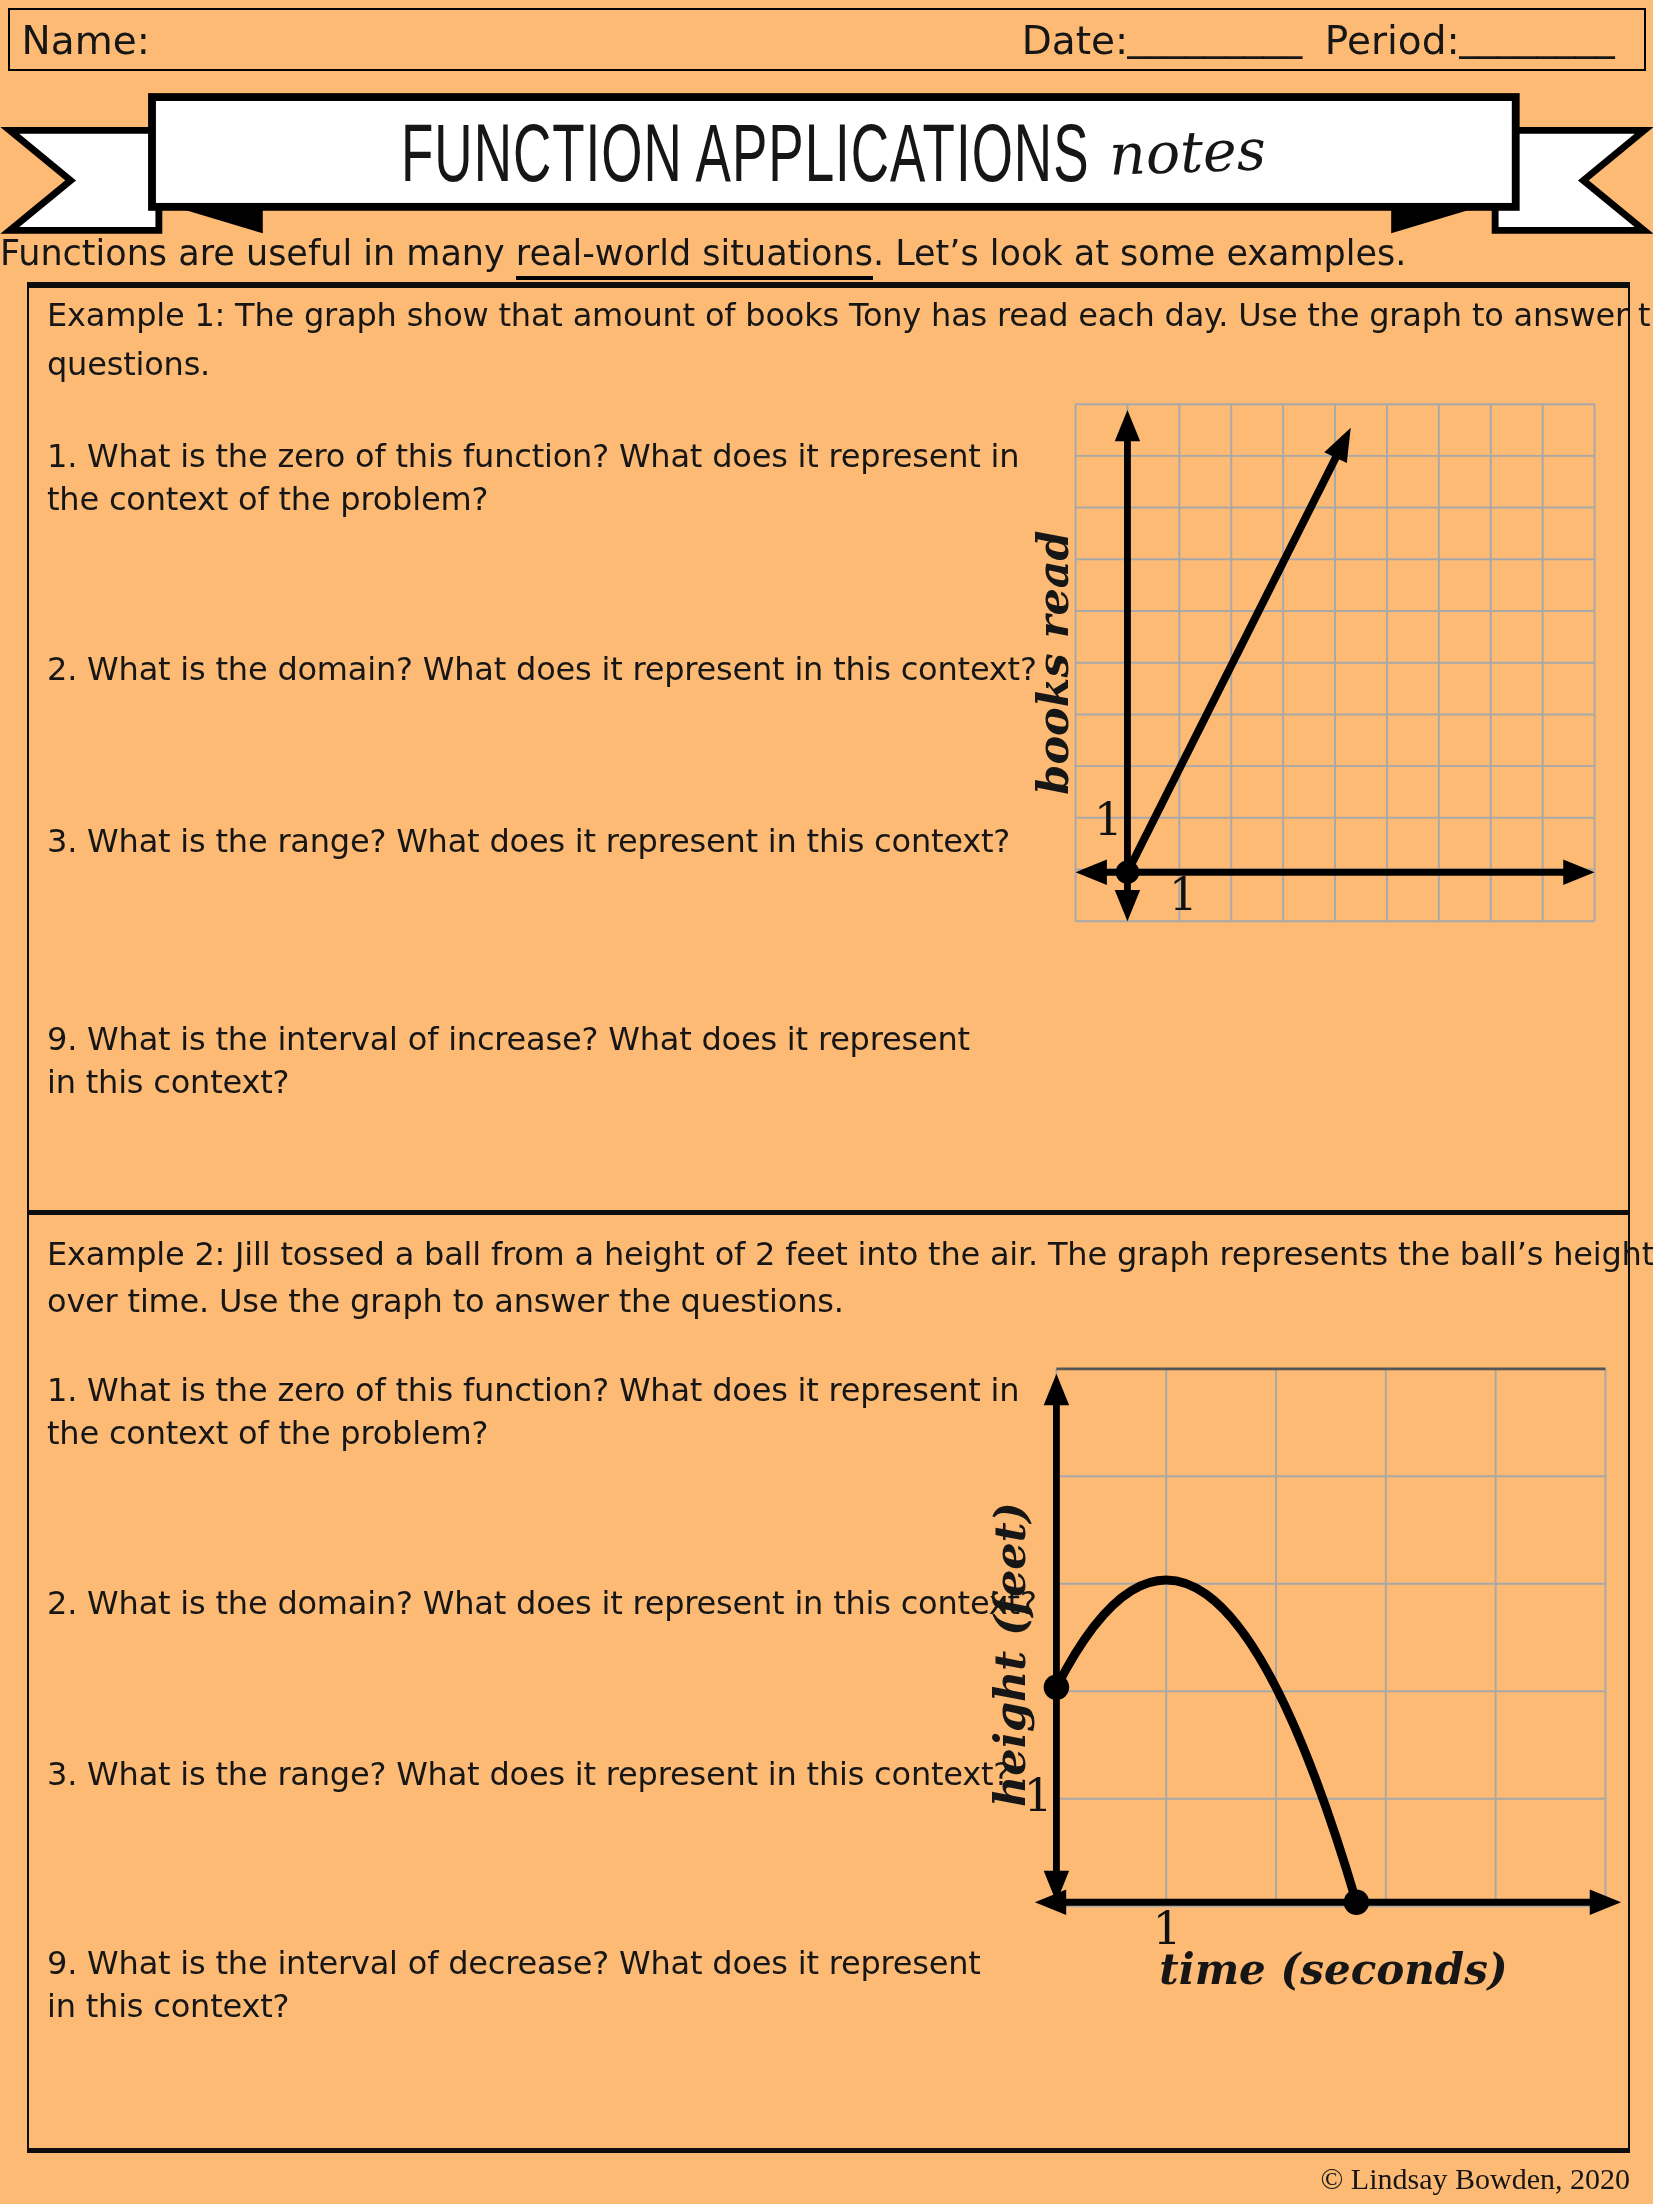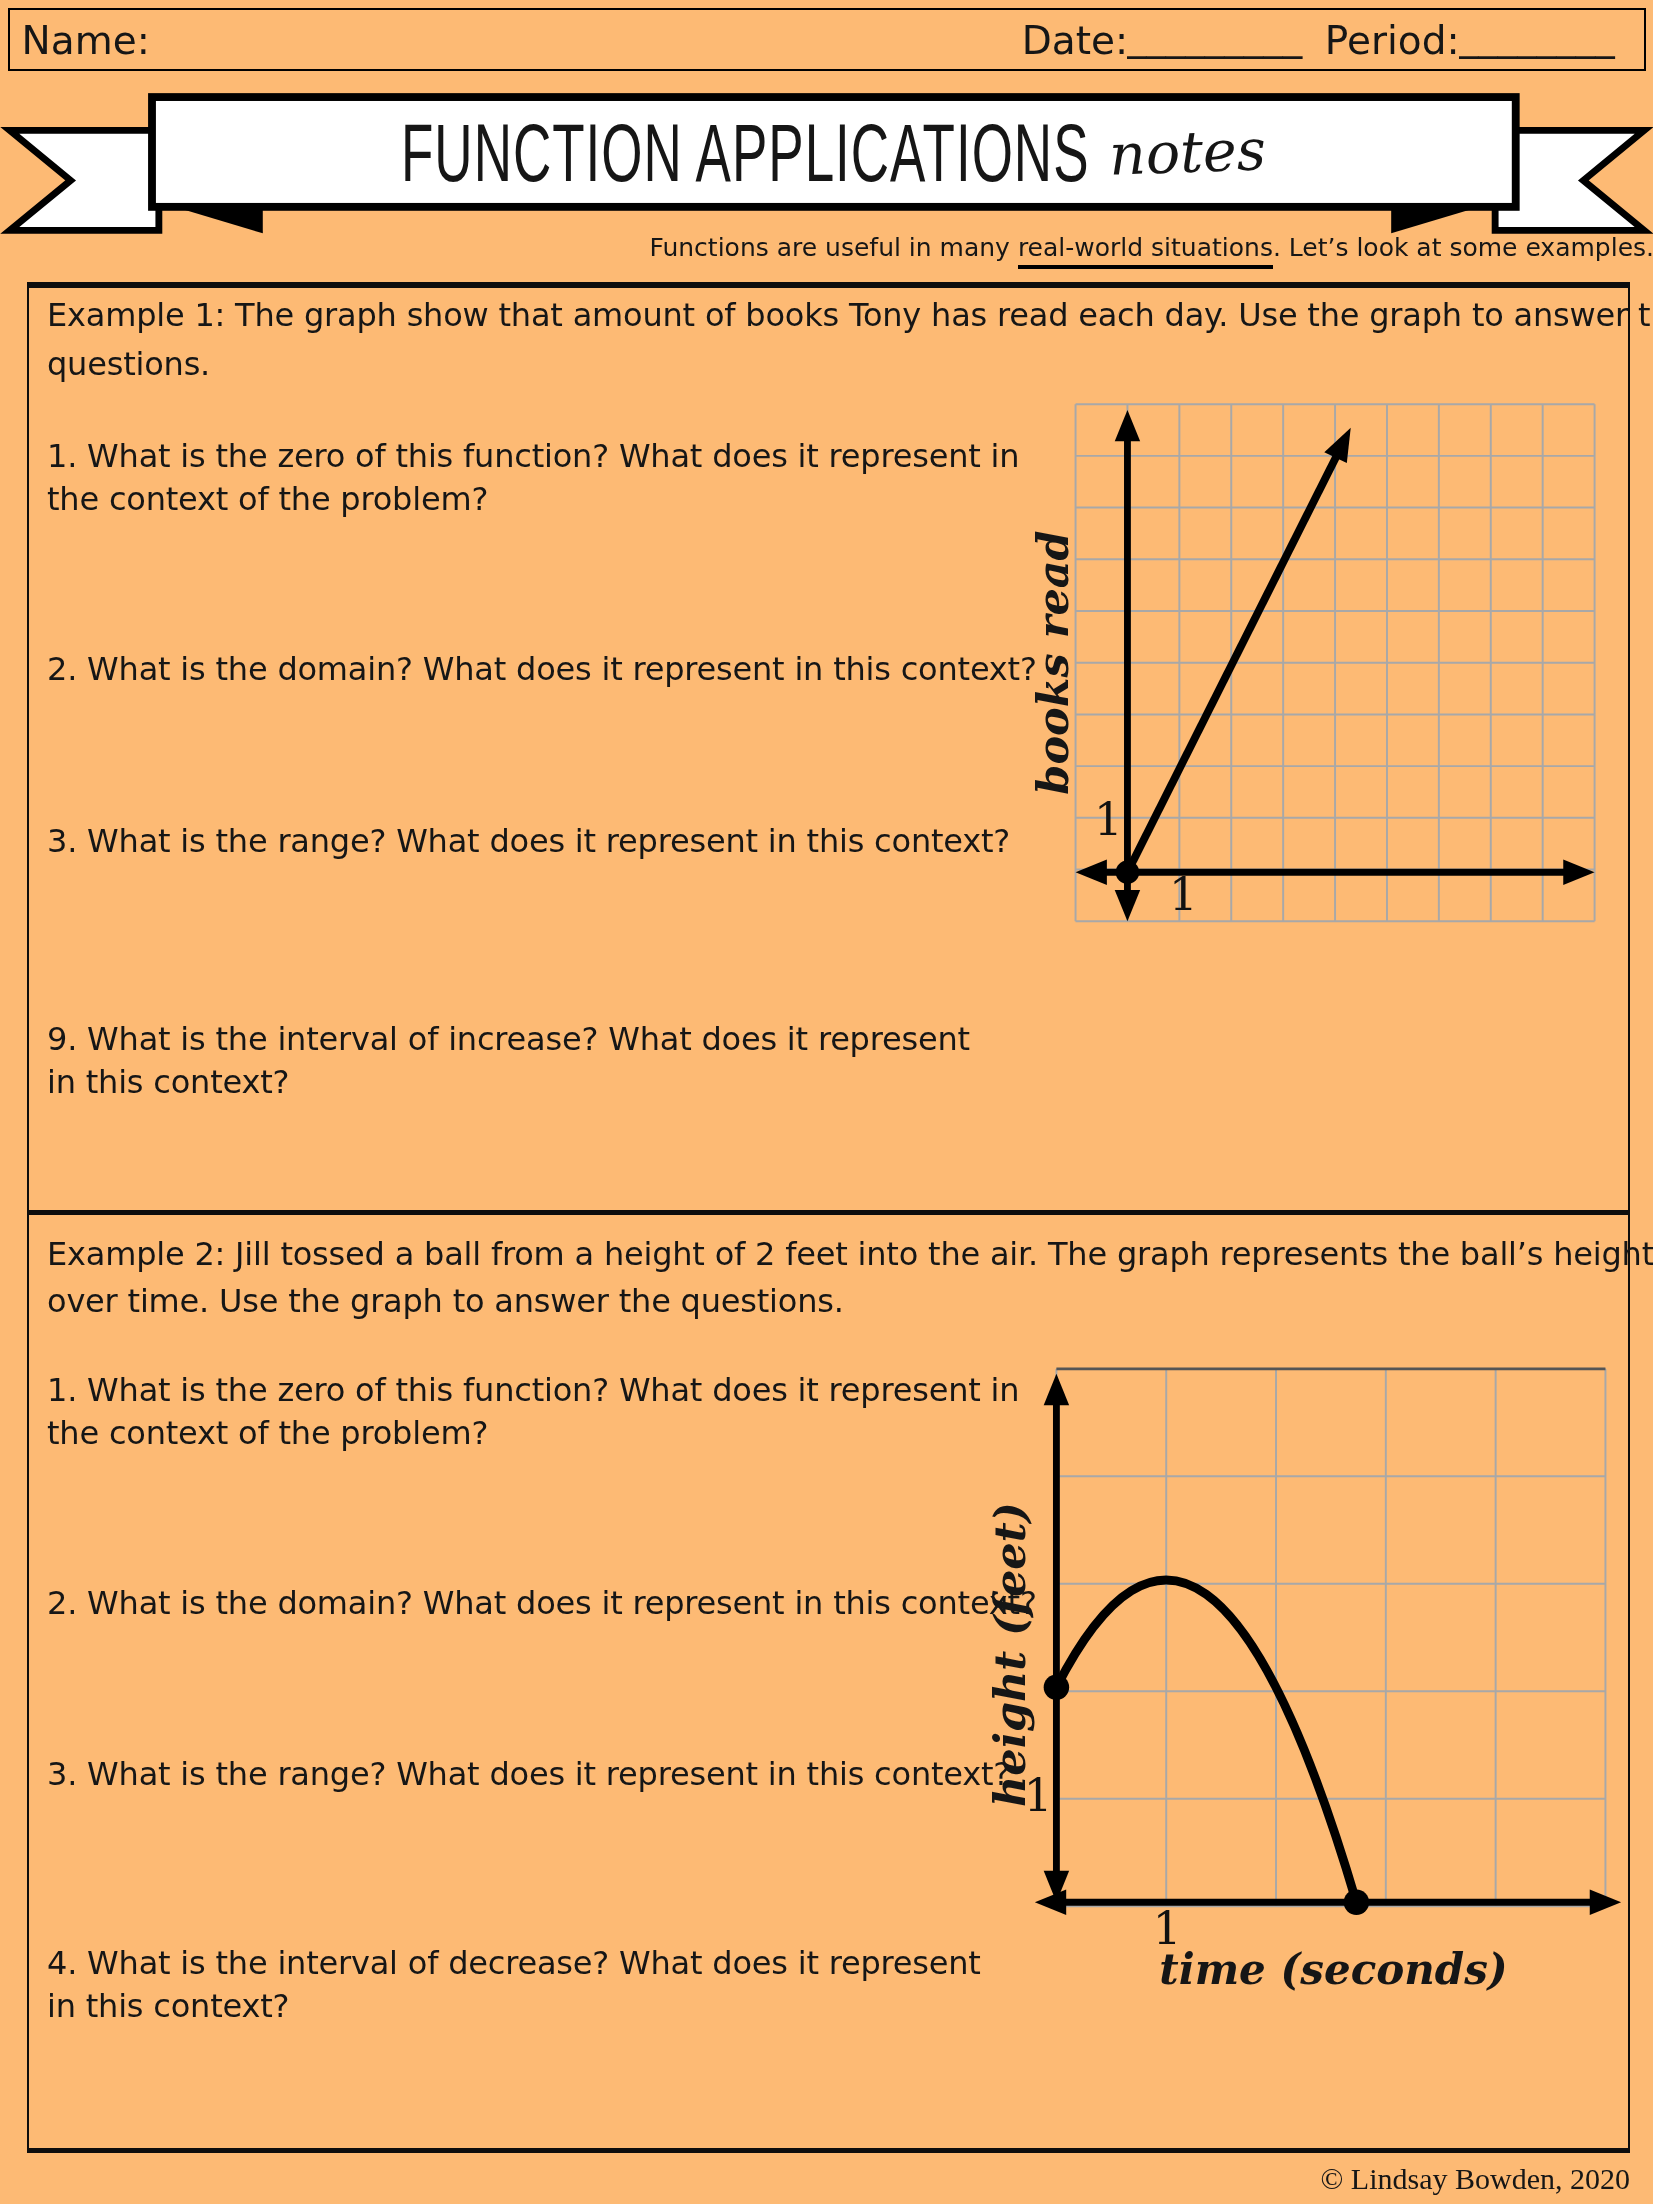--- a/index.html
+++ b/index.html
@@ -8,21 +8,21 @@
   .abs{position:absolute;}
   
   .namebar{left:7.8px;top:7.8px;width:1638px;height:63px;border:2.9px solid #000;box-sizing:border-box;}
   .hlabel{font-size:39px;top:7.8px;white-space:nowrap;}
   .hline{font-size:39px;top:3.9px;white-space:nowrap;overflow:hidden;letter-spacing:0;}
   
   .banner-title-wrap{left:152px;top:97px;width:1363px;height:110px;display:flex;align-items:center;justify-content:center;gap:19.6px;}
   .banner-main{font-family:"Liberation Sans",sans-serif;font-size:53px;letter-spacing:1px;transform:scaleY(1.55);display:inline-block;white-space:nowrap;}
   .banner-script{font-family:"DejaVu Serif",serif;font-style:italic;font-size:57px;display:inline-block;transform:rotate(-2deg);}
   
-  .intro{left:0;top:233px;width:1654px;text-align:right;font-size:25px;white-space:nowrap;}
+  .intro{left:0;top:233px;width:1654px;text-align:left;font-size:35px;white-space:nowrap;}
   .intro u{ text-decoration:none;border-bottom:4.9px solid #000;padding-bottom:2.9px;}
   
   .exbox1{left:27.4px;top:282px;width:1603px;height:933px;border:2.9px solid #0d0d0d;border-top-width:6.9px;border-bottom-width:5.9px;box-sizing:border-box;}
   .exbox2{left:27.4px;top:1215px;width:1603px;height:938px;border:2.9px solid #0d0d0d;border-top:none;border-bottom-width:5.9px;box-sizing:border-box;}
   .wtext{font-size:32px;letter-spacing:-0.2px;white-space:nowrap;}
   
   .axis-label{font-family:"DejaVu Serif",serif;font-style:italic;font-weight:600;text-align:center;}
   .rot{transform:rotate(-90deg);}
   .copyright{font-family:"Liberation Serif",serif;font-size:30px;text-align:right;}
   svg text{font-family:"DejaVu Serif",serif;fill:#111;}
@@ -87,21 +87,21 @@
   <div class="abs axis-label rot" style="left:902px;top:641px;width:294px;height:43px;font-size:43px;">books read</div>
 
   <div class="abs exbox2"></div>
   <div class="abs wtext" style="left:47px;top:1235px;">Example 2: Jill tossed a ball from a height of 2 feet into the air. The graph represents the ball’s height</div>
   <div class="abs wtext" style="left:47px;top:1282px;">over time. Use the graph to answer the questions.</div>
 
   <div class="abs wtext" style="left:47px;top:1371px;">1. What is the zero of this function? What does it represent in</div>
   <div class="abs wtext" style="left:47px;top:1414px;">the context of the problem?</div>
   <div class="abs wtext" style="left:47px;top:1584px;">2. What is the domain? What does it represent in this context?</div>
   <div class="abs wtext" style="left:47px;top:1755px;">3. What is the range? What does it represent in this context?</div>
-  <div class="abs wtext" style="left:47px;top:1944px;">4. What is the interval of decrease? What does it represent</div>
+  <div class="abs wtext" style="left:47px;top:1944px;">9. What is the interval of decrease? What does it represent</div>
   <div class="abs wtext" style="left:47px;top:1987px;">in this context?</div>
 
   <svg class="abs" style="left:1027px;top:1360px;" width="600" height="608" viewBox="0 0 612 620">
     <path d="M30 9V557M142 9V557M254 9V557M366 9V557M478 9V557M590 9V557M30 9H590M30 118.6H590M30 228.2H590M30 337.8H590M30 447.4H590M30 557H590" stroke="#a8a8a8" stroke-width="2" fill="none"></path>
     <line x1="30" y1="9" x2="590" y2="9" stroke="#555" stroke-width="3"></line>
 
     <line x1="30" y1="38" x2="30" y2="530" stroke="#000" stroke-width="7"></line>
     <polygon points="30,14 17,46 43,46" fill="#000"></polygon>
     <polygon points="30,553 17,521 43,521" fill="#000"></polygon>
 

